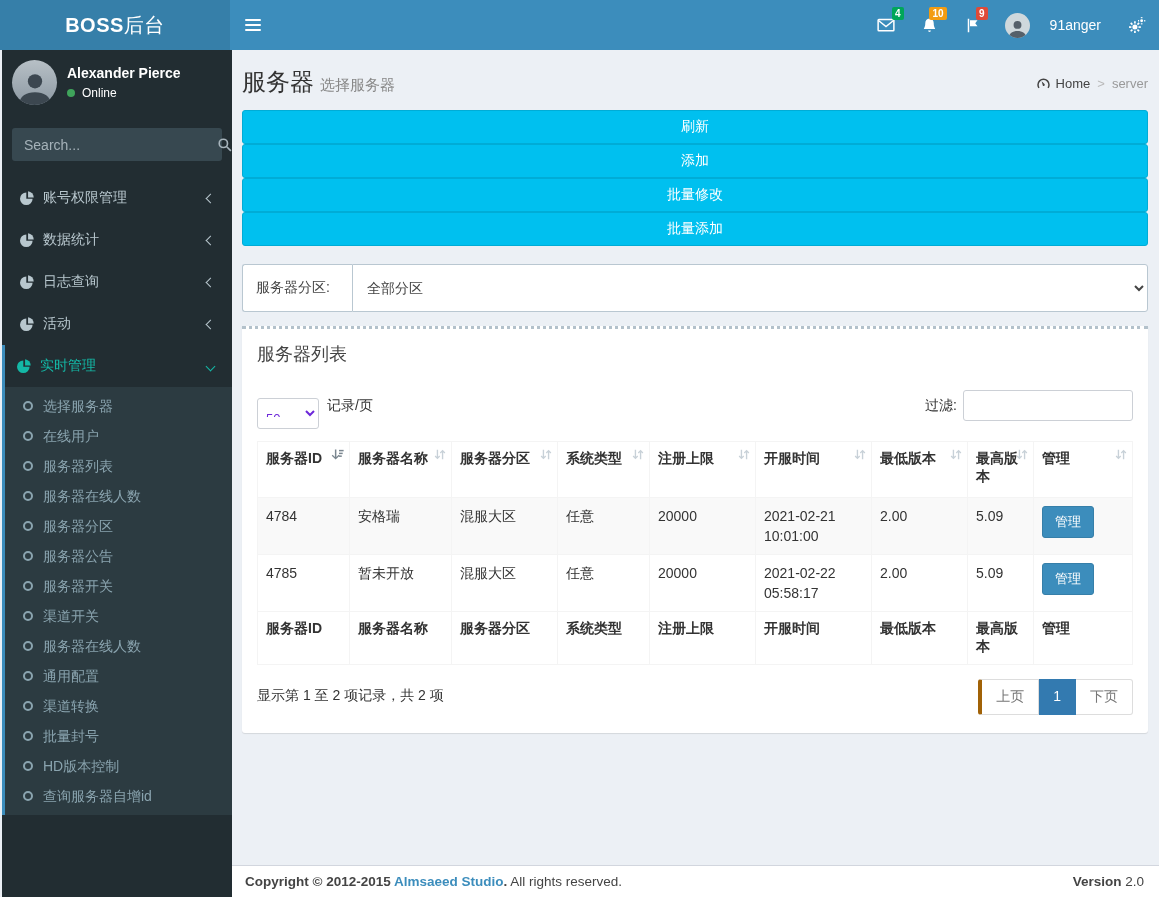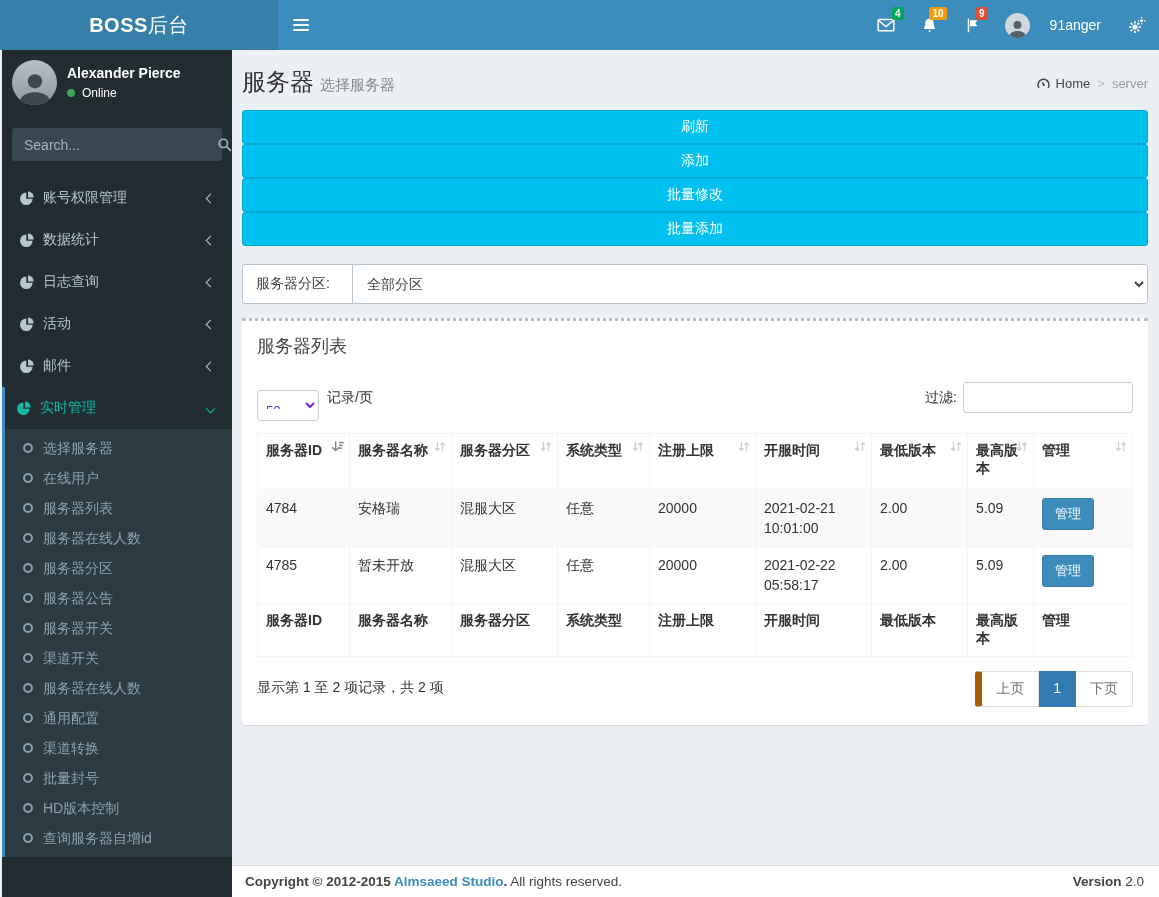--- a/index.html
+++ b/index.html
@@ -1,21 +1,21 @@
 <!DOCTYPE html>
 <html><head>
 <meta charset="utf-8">
 <style>
   * { margin:0; padding:0; box-sizing:border-box; }
   html,body { width:1159px; height:897px; overflow:hidden;
     font-family:"Liberation Sans","DejaVu Sans",sans-serif; font-size:14px; color:#333; background:#ecf0f5; }
 
   
   .main-header { height:50px; display:flex; position:relative; z-index:5; }
-  .logo { width:278px; background:#367fa9; color:#fff; display:flex; align-items:center; justify-content:center;
+  .logo { width:230px; background:#367fa9; color:#fff; display:flex; align-items:center; justify-content:center;
     font-size:20px; letter-spacing:.5px; }
   .logo b { font-weight:bold; }
   .logo span.light { font-weight:300; }
   .navbar { flex:1; background:#3c8dbc; display:flex; align-items:center; justify-content:space-between; }
   .hamburger { width:45px; height:50px; display:flex; flex-direction:column; justify-content:center; align-items:center; gap:3px; cursor:pointer; }
   .hamburger i { display:block; width:16px; height:2px; background:#fff; border-radius:1px; }
   .nav-right { display:flex; align-items:center; height:50px; }
   .nav-item { position:relative; height:50px; display:flex; align-items:center; padding:0 13px; cursor:pointer; }
   .badge { position:absolute; top:7px; right:4px; color:#fff; font-size:10px; line-height:1.1; padding:1px 3px; border-radius:2px; font-weight:bold; }
   .badge.green { background:#00a65a; }
@@ -55,21 +55,21 @@
   .content-header { display:flex; align-items:baseline; justify-content:space-between; padding:16px 0 12px 0; }
   .content-header h1 { font-size:24px; font-weight:normal; color:#333; }
   .content-header h1 small { font-size:15px; color:#888; font-weight:normal; margin-left:6px; }
   .breadcrumb { display:flex; align-items:center; gap:7px; font-size:13px; color:#999; }
   .breadcrumb .home-link { color:#444; text-decoration:none; display:flex; align-items:center; gap:5px; cursor:pointer; }
   .breadcrumb .sep { color:#b9b9b9; }
 
   .btn-row { display:flex; margin-bottom:18px;flex-direction:column; }
   .btn-info { background:#00c0ef; border:1px solid #00acd6; color:#fff; font-size:14px; padding:7px 13px; border-radius:3px; cursor:pointer; font-family:inherit; }
 
-  .zone-filter { display:flex; margin-bottom:14px; height:40px; }
+  .zone-filter { display:flex; margin-bottom:14px; height:48px; }
   .zf-label { background:#fff; border:1px solid #b9c7d1; border-right:none; border-radius:3px 0 0 3px; padding:0 13px; display:flex; align-items:center; color:#444; min-width:110px; }
   .zf-select { flex:1; border:1px solid #b9c7d1; border-radius:0 3px 3px 0; background:#fff; font-size:14px; color:#444; padding:0 10px; outline:none; font-family:inherit; }
 
   
   .box { background:#fff; border-top:3px dotted #b3c1cb; border-radius:0 0 3px 3px; box-shadow:0 1px 1px rgba(0,0,0,.1); }
   .box-title { font-size:18px; color:#444; padding:13px 15px 10px 15px; font-weight:normal; }
   .table-toolbar { display:flex; align-items:center; justify-content:space-between; padding:6px 15px 0 15px; }
   .tt-left { display:flex; align-items:center; gap:8px; }
   .pagesize-select { width:62px; height:31px; border:1px solid #ccd0d6; border-radius:3px; background:#fff; font-size:13px; color:#6d28d9; padding:11px 4px; outline:none; font-family:inherit;margin-top:16px; }
   .tt-right { display:flex; align-items:center; gap:6px; }
@@ -81,21 +81,21 @@
   thead th .sort-ic { position:absolute; top:6px; right:5px; }
   tbody tr.odd { background:#f9f9f9; }
   tbody td { color:#333; line-height:20px; }
   .btn-manage { background:#3c8dbc; border:1px solid #367fa9; color:#fff; font-size:13px; padding:6px 12px; border-radius:3px; cursor:pointer; font-family:inherit; }
   tfoot th { font-weight:bold; color:#333; padding:10px 8px; }
 
   .table-footer { display:flex; justify-content:space-between; align-items:flex-start; padding:14px 15px 18px 15px; }
   .summary { color:#333; padding-top:8px; }
   .pagination { display:inline-flex; list-style:none; }
   .page-li { border:1px solid #ddd; border-left:none; padding:8px 14px; color:#777; background:#fff; cursor:pointer; font-size:14px; }
-  .page-li:first-child { border-left:7px solid #a16207; border-radius:3px 0 0 3px; }
+  .page-li:first-child { border-left:4px solid #a16207; border-radius:3px 0 0 3px; }
   .page-li:last-child { border-radius:0 3px 3px 0; }
   .page-li.active { background:#337ab0; border-color:#337ab0; color:#fff; }
 
   
   .main-footer { height:32px; background:#fff; border-top:1px solid #d2d6de; display:flex; align-items:center; justify-content:space-between; padding:0 15px; font-size:13.5px; color:#444; }
   .main-footer a { color:#3c8dbc; text-decoration:none; cursor:pointer; }
   svg { display:block; }
 </style>
 </head>
 <body>
@@ -234,30 +234,20 @@
       <span class="chev left"></span>
     </li>
     <li class="menu-item">
       <span class="pie-ic">
           <svg width="14" height="14" viewBox="0 0 16 16" fill="currentColor">
             <path d="M7.2 1.6A7.2 7.2 0 1 0 14.4 8.8L7.2 8.8Z"></path>
             <path d="M9.2 0.3A7.2 7.2 0 0 1 15.7 7.5L9.2 7.5Z"></path>
           </svg>
         </span>
       <span class="mi-label">活动</span>
-      <span class="chev left"></span>
-    </li>
-    <li class="menu-item">
-      <span class="pie-ic">
-          <svg width="14" height="14" viewBox="0 0 16 16" fill="currentColor">
-            <path d="M7.2 1.6A7.2 7.2 0 1 0 14.4 8.8L7.2 8.8Z"></path>
-            <path d="M9.2 0.3A7.2 7.2 0 0 1 15.7 7.5L9.2 7.5Z"></path>
-          </svg>
-        </span>
-      <span class="mi-label">邮件</span>
       <span class="chev left"></span>
     </li>
     <li class="menu-item active-parent">
       <span class="pie-ic">
           <svg width="14" height="14" viewBox="0 0 16 16" fill="currentColor">
             <path d="M7.2 1.6A7.2 7.2 0 1 0 14.4 8.8L7.2 8.8Z"></path>
             <path d="M9.2 0.3A7.2 7.2 0 0 1 15.7 7.5L9.2 7.5Z"></path>
           </svg>
         </span>
       <span class="mi-label">实时管理</span>

